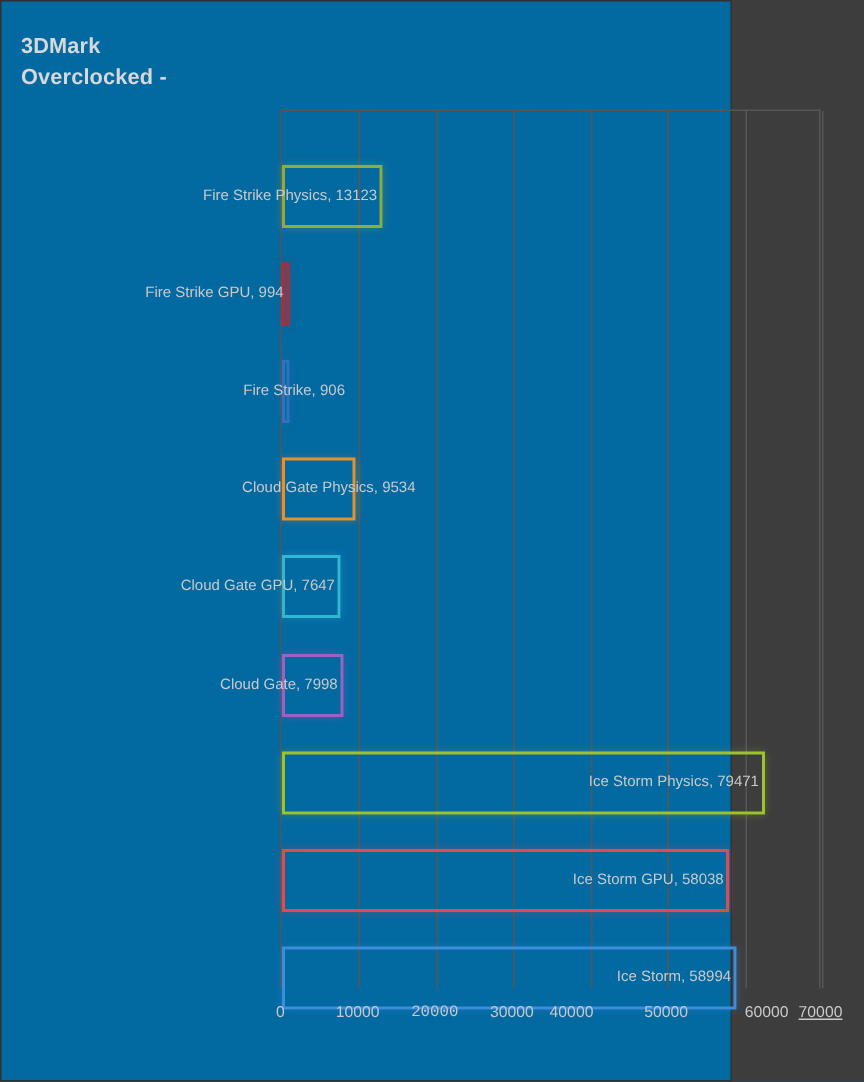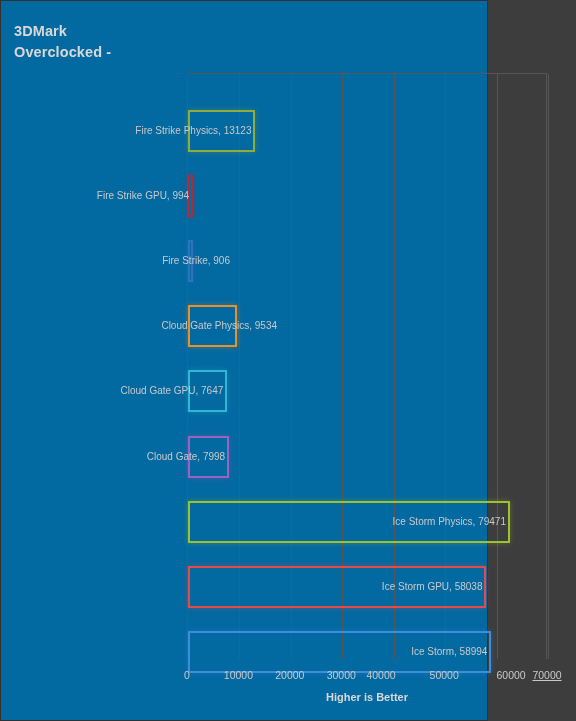--- a/index.html
+++ b/index.html
@@ -153,22 +153,21 @@
         <div class="bar-label" style="top: 506.778px; left: 294.481px; transform: translateX(-100%);">Ice Storm GPU, 58038</div>
         <div class="bar" style="left: 0px; top: 556.889px; width: 303.398px; height: 42px; border-color: rgb(61, 141, 221); box-shadow: rgba(61, 141, 221, 0.333) 0px 0px 6px;"></div>
         <div class="bar-label" style="top: 571.889px; left: 299.398px; transform: translateX(-100%);">Ice Storm, 58994</div>
       </div>
   </div>
 
 
   <div id="x-ticks">
       <div class="xtick" style="left: 0px;">0</div>
       <div class="xtick" style="left: 51.4286px;">10000</div>
-      <div class="xtick" style="left: 102.857px;">20000</div>
+      <div class="xtick" style="left: 102.857px; font-family: Liberation Mono, monospace;">20000</div>
       <div class="xtick" style="left: 154.286px;">30000</div>
       <div class="xtick" style="left: 194px;">40000</div>
       <div class="xtick" style="left: 257.143px;">50000</div>
       <div class="xtick" style="left: 308.571px; padding-left: 31px;">60000</div>
       <div class="xtick" style="left: 360px; text-decoration: underline;">70000</div>
     </div>
-  <div id="x-axis-title">Higher is Better</div>
 
 </div>
 
 </body></html>

